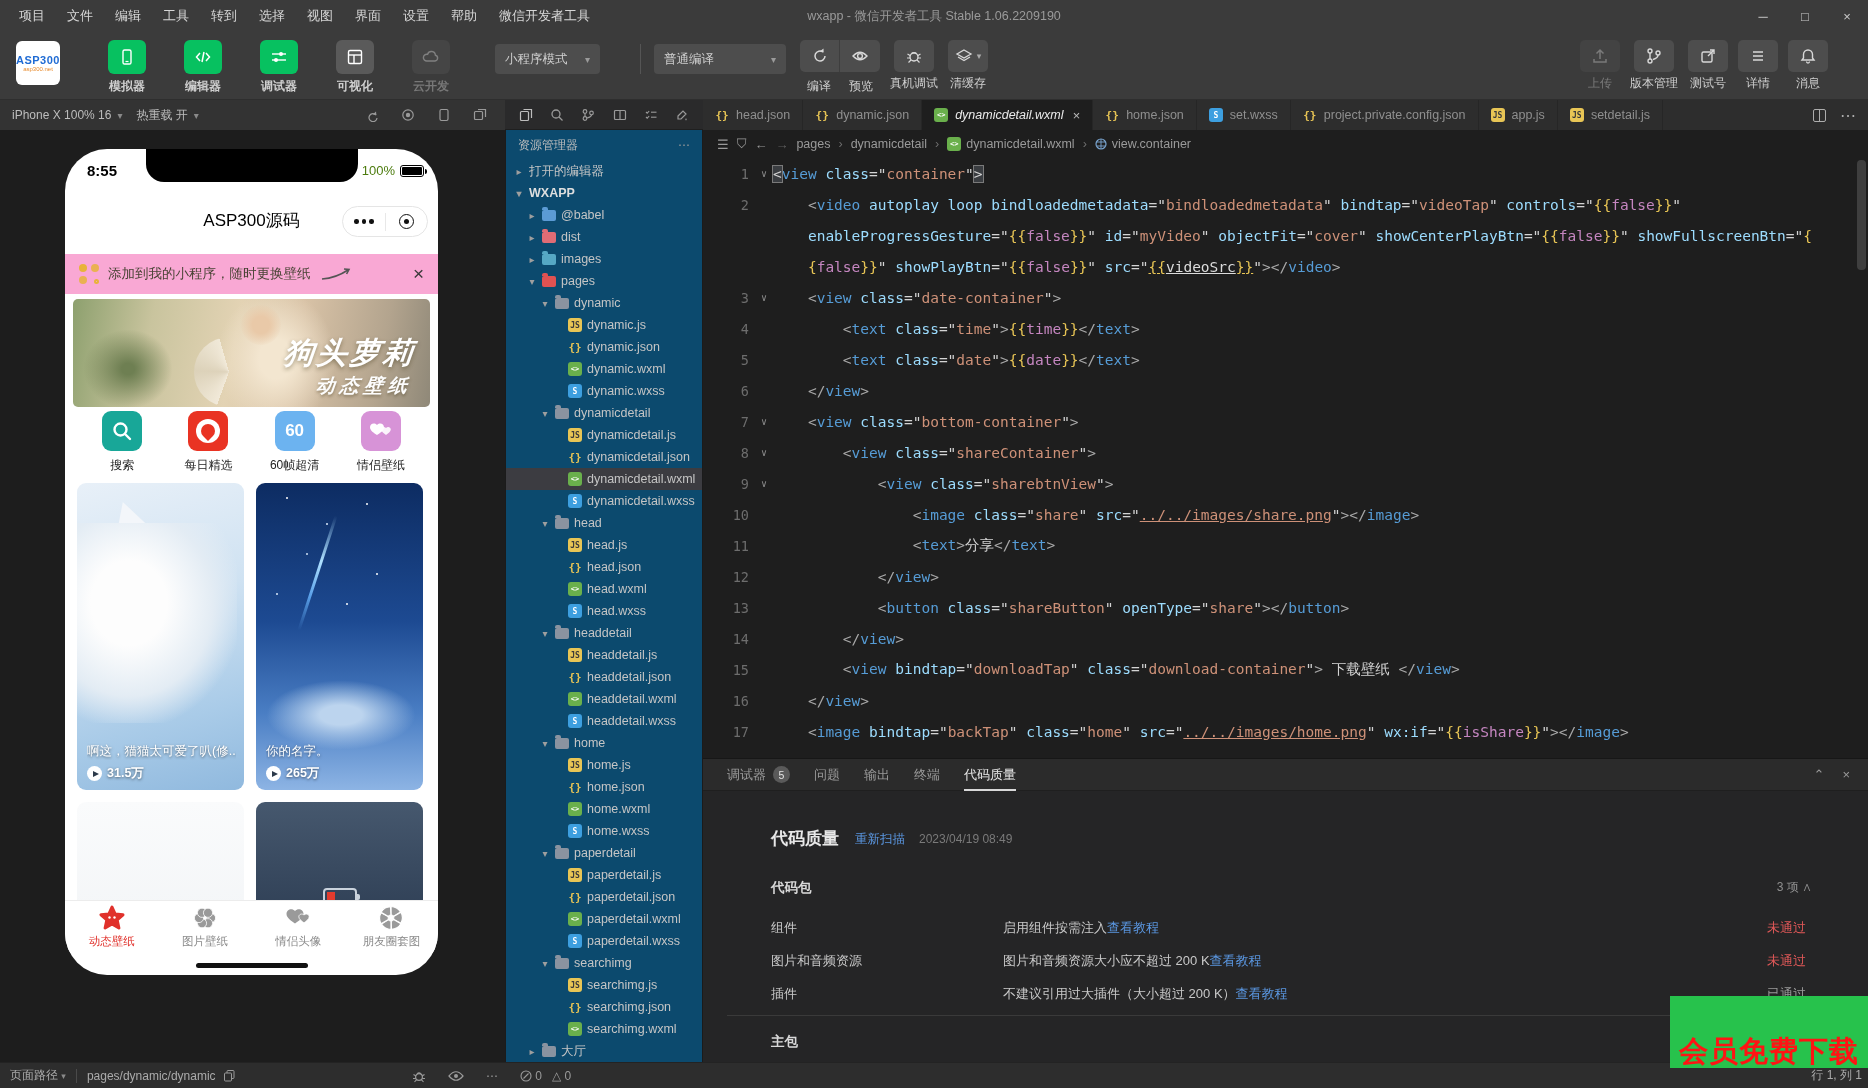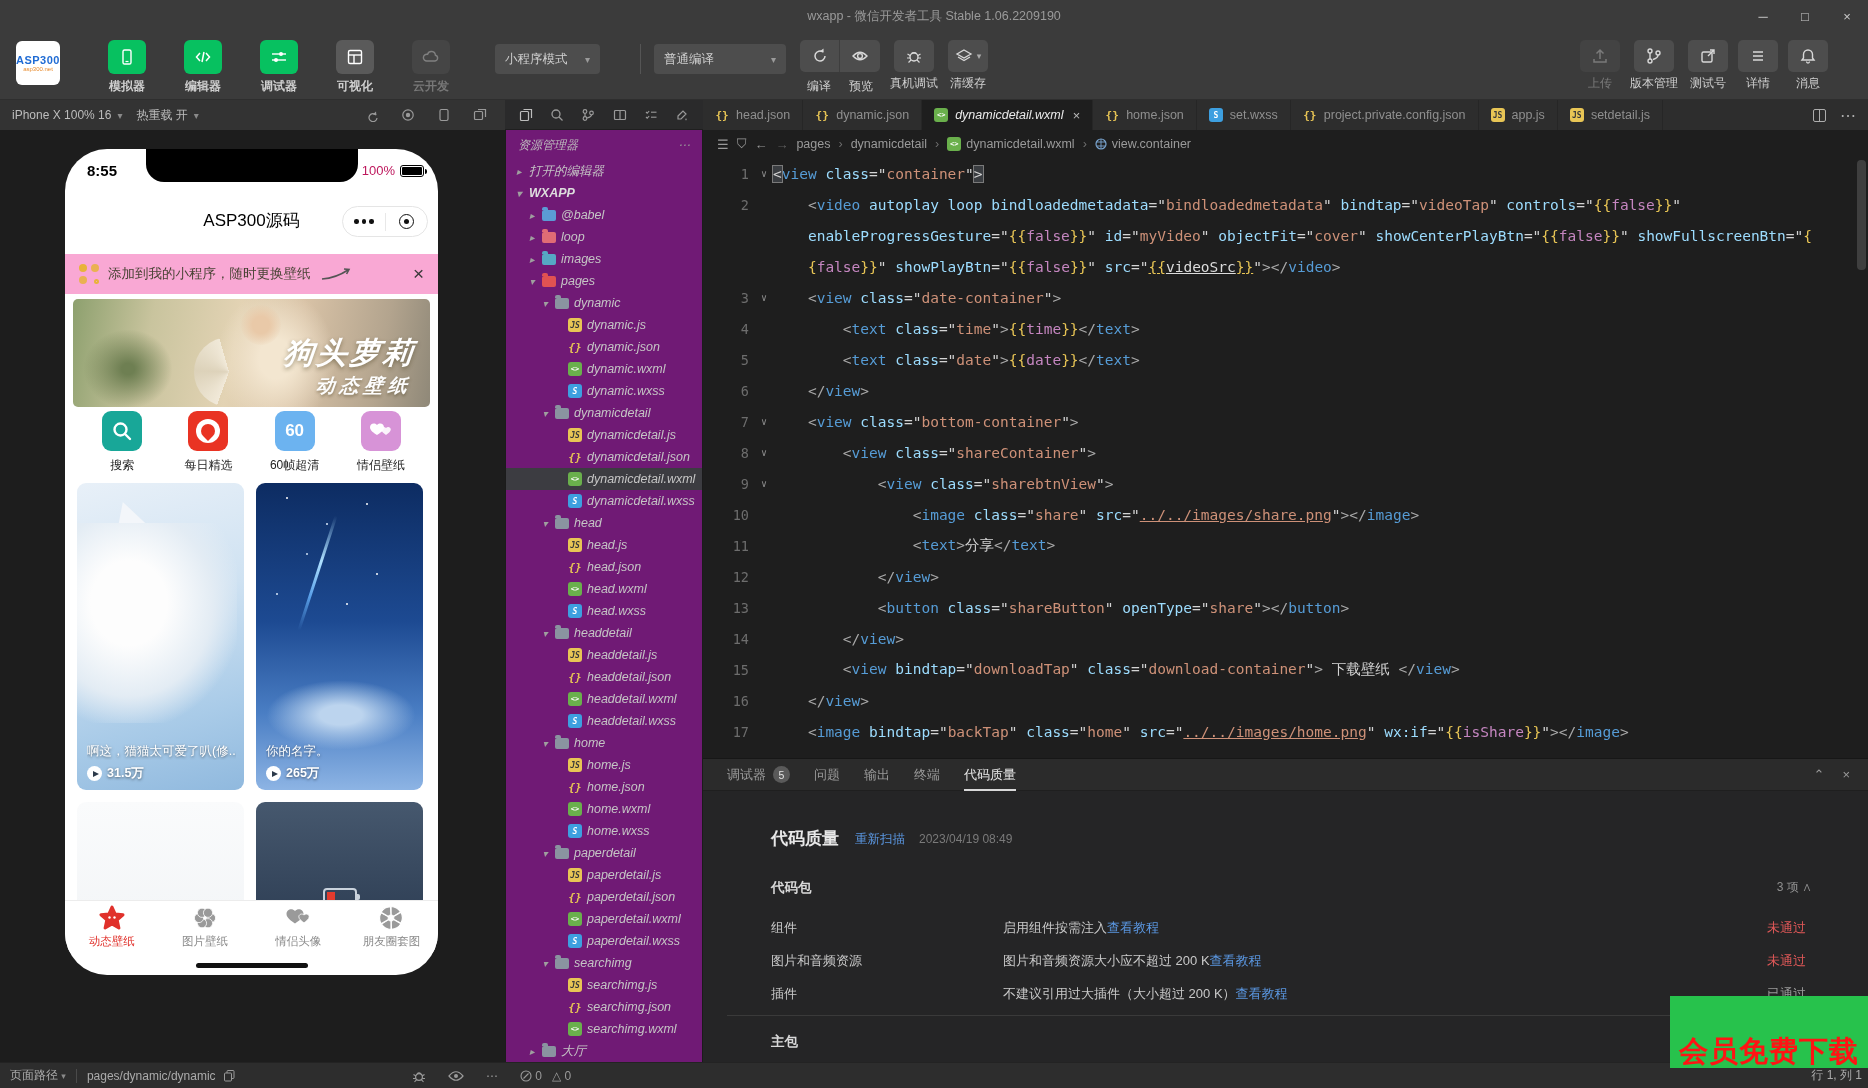--- a/index.html
+++ b/index.html
@@ -55,21 +55,21 @@
   .fico { width:14px; height:14px; border-radius:3px; display:inline-flex; align-items:center; justify-content:center;
     font-size:8px; font-weight:bold; flex:0 0 auto; font-family:"DejaVu Sans Mono", monospace; }
   .fico.js { background:#e8c555; color:#3a3a3a; }
   .fico.json { background:transparent; color:#e8c555; font-size:11px; }
   .fico.wxml { background:#6ab04c; color:#fff; font-size:7px; }
   .fico.wxss { background:#3d9fe0; color:#fff; font-size:8px; }
 
   
   #main { position:absolute; top:130px; left:0; right:0; bottom:26px; display:flex; }
   #simpanel { width:505px; background:#1d1d1d; position:relative; }
-  #explorer { width:198px; background:#701a75; border-left:1px solid #1b1b1b; border-right:1px solid #1b1b1b; position:relative; overflow:hidden;font-style:italic; }
+  #explorer { width:198px; background:#0c4a6e; border-left:1px solid #1b1b1b; border-right:1px solid #1b1b1b; position:relative; overflow:hidden; }
   #editor { flex:1; background:#1e1e1e; position:relative; overflow:hidden; }
 
   
   #expl-header { height:30px; display:flex; align-items:center; justify-content:space-between; padding:0 12px;
     color:#bdbdbd; font-size:12px; }
   #tree { position:absolute; top:30px; left:0; right:0; bottom:0; overflow:hidden; }
   .trow { height:22px; display:flex; align-items:center; font-size:12.5px; color:#c5c5c5; gap:5px; padding-right:4px; white-space:nowrap; }
   .trow.selected { background:#3c3c41; }
   .trow .chev { width:10px; text-align:center; color:#9f9f9f; font-size:10px; flex:0 0 auto; }
   .trow.bold { font-weight:bold; color:#dedede; }
@@ -126,21 +126,21 @@
 
   
   #vip-badge { position:absolute; right:0; bottom:20px; width:198px; height:72px; background:#27c24c;
     display:flex; align-items:flex-end; justify-content:center; z-index:50; }
   #vip-badge span { color:#ff1414; font-size:29px; font-weight:bold; line-height:1.15; letter-spacing:1px; }
 
   
   #phone { position:absolute; left:65px; top:19px; width:373px; height:826px; background:#fff; border-radius:42px; overflow:hidden; }
   #notch { position:absolute; top:0; left:50%; transform:translateX(-50%); width:212px; height:33px; background:#000; border-radius:0 0 18px 18px; }
   #p-time { position:absolute; left:22px; top:13px; font-size:15px; font-weight:bold; color:#000; }
-  #p-batt { position:absolute; right:14px; top:14px; display:flex; align-items:center; gap:5px; font-size:13px; color:#be185d; }
+  #p-batt { position:absolute; right:14px; top:14px; display:flex; align-items:center; gap:5px; font-size:13px; color:#4d7c0f; }
   .batt { width:24px; height:12px; border:1.5px solid #000; border-radius:3px; position:relative; }
   .batt:before { content:""; position:absolute; inset:1px; background:#000; border-radius:1px; }
   .batt:after { content:""; position:absolute; right:-4px; top:3px; width:2.5px; height:5px; background:#000; border-radius:0 2px 2px 0; }
   #p-navtitle { position:absolute; top:60px; left:0; right:0; text-align:center; font-size:17px; color:#000; }
   #capsule { position:absolute; top:57px; right:10px; width:86px; height:31px; border:1px solid #e5e5e5; border-radius:16px;
     background:#fff; display:flex; align-items:center; }
   #capsule .dots { flex:1; display:flex; justify-content:center; gap:3px; }
   #capsule .dots i { width:4.5px; height:4.5px; background:#111; border-radius:50%; }
   #capsule .cdiv { width:1px; height:18px; background:#e8e8e8; }
   #capsule .target { flex:1; display:flex; justify-content:center; }
@@ -193,20 +193,33 @@
   #homebar { position:absolute; left:50%; bottom:7px; transform:translateX(-50%); width:112px; height:5px; background:#111; border-radius:3px; }
 
   svg { display:block; }
 </style>
 </head>
 <body>
 
 <div id="app">
 
   <div id="titlebar">
+    <div id="menus">
+        <span class="menu-item">项目</span>
+        <span class="menu-item">文件</span>
+        <span class="menu-item">编辑</span>
+        <span class="menu-item">工具</span>
+        <span class="menu-item">转到</span>
+        <span class="menu-item">选择</span>
+        <span class="menu-item">视图</span>
+        <span class="menu-item">界面</span>
+        <span class="menu-item">设置</span>
+        <span class="menu-item">帮助</span>
+        <span class="menu-item">微信开发者工具</span>
+      </div>
     <div id="win-title">wxapp - 微信开发者工具 Stable 1.06.2209190</div>
     <div id="win-controls">
         <span class="win-btn">─</span>
         <span class="win-btn">□</span>
         <span class="win-btn">×</span>
       </div>
   </div>
 
   <div id="toolbar">
     <div id="logo">
@@ -661,21 +674,21 @@
             <span>WXAPP</span>
           </div>
           <div class="trow" style="padding-left: 21px;">
             <span class="chev">▸</span>
             <span class="folder" style="background: rgb(91, 155, 213);"></span>
             <span>@babel</span>
           </div>
           <div class="trow" style="padding-left: 21px;">
             <span class="chev">▸</span>
             <span class="folder" style="background: rgb(224, 108, 117);"></span>
-            <span>loop</span>
+            <span>dist</span>
           </div>
           <div class="trow" style="padding-left: 21px;">
             <span class="chev">▸</span>
             <span class="folder" style="background: rgb(86, 168, 196);"></span>
             <span>images</span>
           </div>
           <div class="trow" style="padding-left: 21px;">
             <span class="chev">▾</span>
             <span class="folder" style="background: rgb(224, 82, 82);"></span>
             <span>pages</span>

